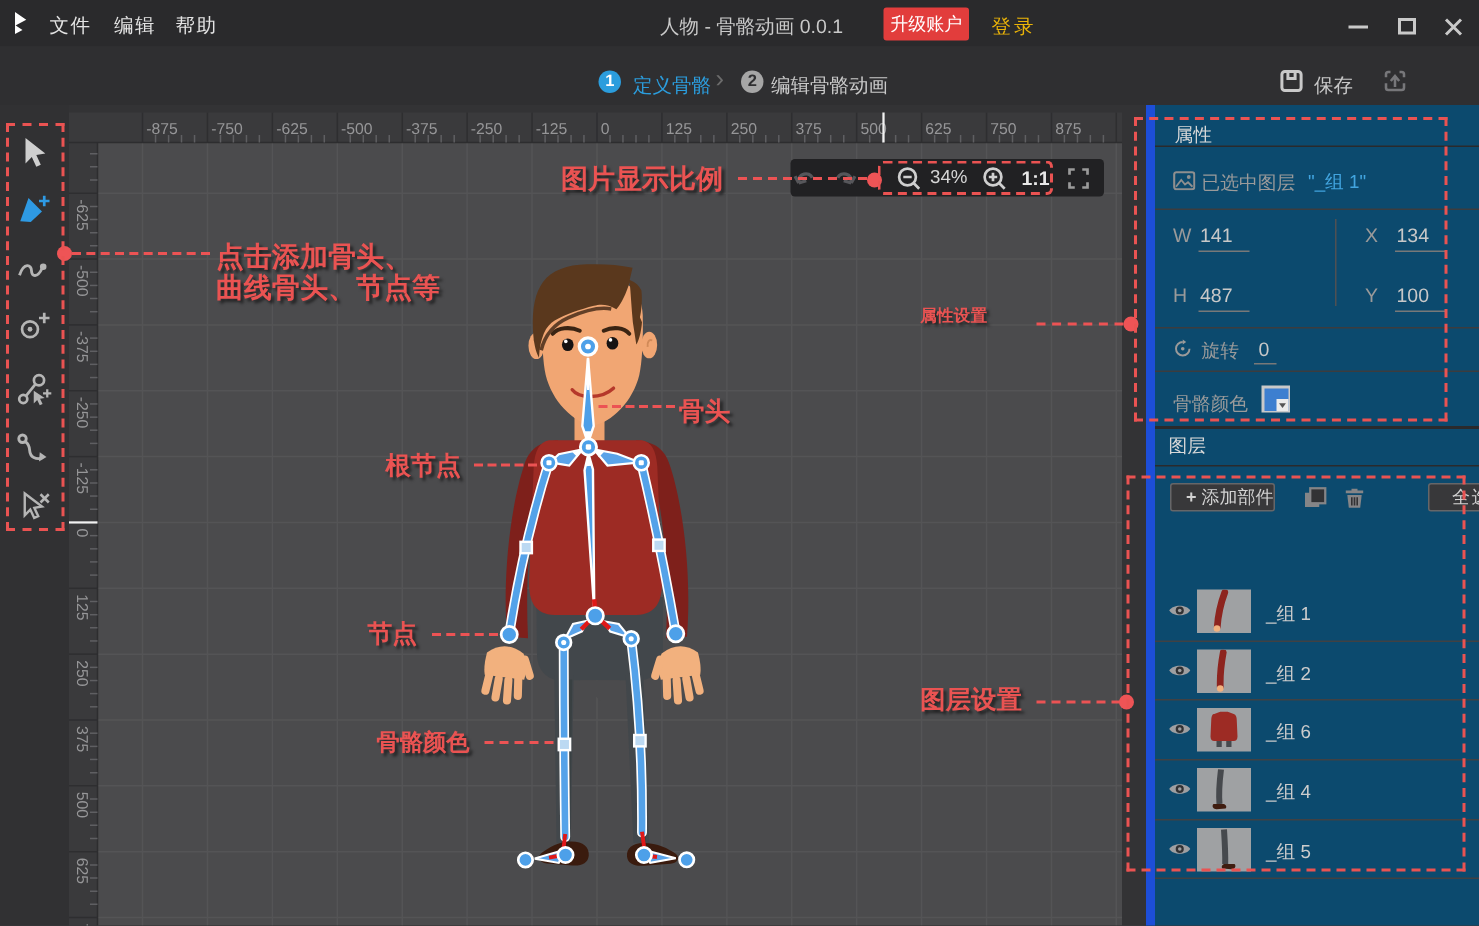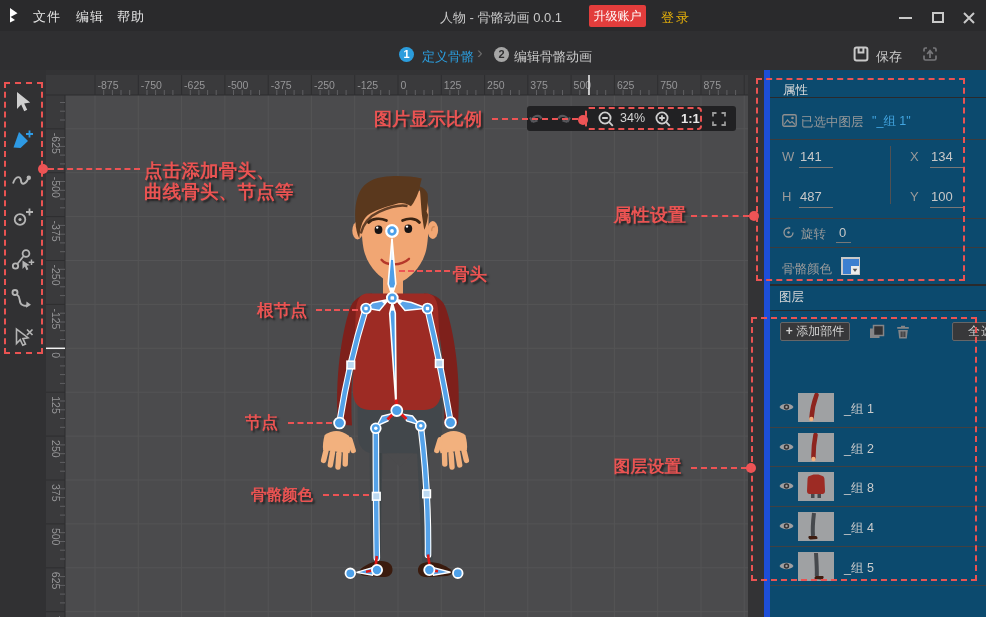--- a/index.html
+++ b/index.html
@@ -472,21 +472,21 @@
   <div class="abs" style="left:71px;top:187px;width:19px;height:18px;background:#c9c9c9;padding:1.5px">
     <div class="abs" style="left:1.5px;top:1.5px;width:16px;height:15px;background:#3d7fd0"></div>
     <div class="abs" style="right:1.5px;bottom:1.5px;width:8px;height:8px;background:#ececec"></div>
     <svg class="abs" style="right:1.5px;bottom:1.5px" width="8" height="8">
         <path d="M1.7,2.8 h4.6 l-2.3,3.2 z" fill="#555"></path>
       </svg>
   </div>
   <div class="abs" style="left:0;top:214px;width:238px;height:2px;background:#2a2a2c"></div>
   <div class="abs" style="left:9px;top:219px;color:#d8d8d8;font-size:12.5px">图层</div>
   <div class="abs" style="left:0;top:240px;width:238px;border-top:1px solid #2a2a2c"></div>
-  <div class="abs" style="left:10px;top:251.5px;width:70px;height:19.5px;background:#38383a;border:1px solid #666668;border-radius:2px;color:#d2d2d2;font-size:12px;text-align:center;line-height:17.5px"><b>+</b> 添加部件</div>
+  <div class="abs" style="left:10px;top:251.5px;width:70px;height:19.5px;background:#38383a;border:1px solid #666668;border-radius:2px;color:#d2d2d2;font-size:12px;text-align:right;line-height:17.5px"><b>+</b> 添加部件</div>
   <svg class="abs" style="left:99px;top:254px" width="17" height="16" viewBox="0 0 17 16">
     <rect x="1" y="4.5" width="9.5" height="9.5" fill="#858587"></rect>
     <rect x="4.5" y="1.5" width="10" height="10" fill="#323234" stroke="#858587" stroke-width="1.5"></rect>
   </svg>
   <svg class="abs" style="left:125px;top:254px" width="16" height="16" viewBox="0 0 16 16">
     <path d="M2.2,3 H13.8 V4.8 H2.2 Z M6,3 V1.8 H10 V3 Z" fill="#858587"></path>
     <path d="M3.2,6 L4.2,14.5 H11.8 L12.8,6 Z" fill="#858587"></path>
     <path d="M6.2,7.5 V13 M8,7.5 V13 M9.8,7.5 V13" stroke="#323234" stroke-width="1.1"></path>
   </svg>
   <div class="abs" style="left:182px;top:251.5px;width:43px;height:19.5px;background:#38383a;border:1px solid #666668;border-radius:2px;color:#d2d2d2;font-size:12px;text-align:right;line-height:17.5px;letter-spacing:1px">全选</div>
@@ -524,21 +524,21 @@
       <path d="M0.5,6 C3,1.8 12,1.8 14.5,6 C12,10.2 3,10.2 0.5,6 Z" fill="#9f9fa1"></path>
       <circle cx="7.5" cy="6" r="2.7" fill="#323234"></circle>
       <circle cx="7.5" cy="6" r="1.2" fill="#9f9fa1"></circle>
     </svg>
     <div class="abs" style="left:28px;top:5px;width:36px;height:29px;background:#9fa1a3;overflow:hidden">
       <svg width="36" height="29" viewBox="0 0 36 29">
           <path d="M11.5,4 l4,-1.5 h5 l4,1.5 c1.5,0.5 2,2 2,4 l0.5,11 c0,2 -1,3 -2.5,3 h-13 c-1.5,0 -2.5,-1 -2.5,-3 l0.5,-11 c0,-2 0.5,-3.5 1.5,-4 z" fill="#9d2b24"></path>
           <path d="M13,22 h3.5 v4 h-3.5 z M19.5,22 h3.5 v4 h-3.5 z" fill="#46494d"></path>
         </svg>
     </div>
-    <div class="abs" style="left:74px;top:13px;color:#cccccc;font-size:12.5px">_组 8</div>
+    <div class="abs" style="left:74px;top:13px;color:#cccccc;font-size:12.5px">_组 6</div>
   </div>
   <div class="abs" style="left:0;top:437px;width:238px;height:39.5px;border-bottom:1px solid #414143">
     <svg class="abs" style="left:9px;top:13px" width="15" height="12" viewBox="0 0 15 12">
       <path d="M0.5,6 C3,1.8 12,1.8 14.5,6 C12,10.2 3,10.2 0.5,6 Z" fill="#9f9fa1"></path>
       <circle cx="7.5" cy="6" r="2.7" fill="#323234"></circle>
       <circle cx="7.5" cy="6" r="1.2" fill="#9f9fa1"></circle>
     </svg>
     <div class="abs" style="left:28px;top:5px;width:36px;height:29px;background:#9fa1a3;overflow:hidden">
       <svg width="36" height="29" viewBox="0 0 36 29">
           <path d="M16,1 C15,9 14.5,18 15,24" stroke="#46494d" stroke-width="4" fill="none"></path>
@@ -572,21 +572,21 @@
 <div class="dline" style="left:492px;top:117.8px;width:86px"></div>
 <div class="dot" style="left:577.5px;top:114.8px"></div>
 <div class="ann" style="left:452.5px;top:261.5px;font-size:17.2px;letter-spacing:0">骨头</div>
 <div class="dline" style="left:399px;top:269.5px;width:51px"></div>
 <div class="ann" style="left:257px;top:298.5px;font-size:16.8px;letter-spacing:0">根节点</div>
 <div class="dline" style="left:316px;top:308.5px;width:42px"></div>
 <div class="ann" style="left:245px;top:411.5px;font-size:16.5px;letter-spacing:0">节点</div>
 <div class="dline" style="left:288px;top:421.5px;width:44px"></div>
 <div class="ann" style="left:251px;top:485px;font-size:15.5px;letter-spacing:0">骨骼颜色</div>
 <div class="dline" style="left:323px;top:493.5px;width:46px"></div>
-<div class="ann" style="left:613.5px;top:202.5px;font-size:18px;letter-spacing:0.2px">属性设置</div>
+<div class="ann" style="left:613.5px;top:202.5px;font-size:11px;letter-spacing:0.2px">属性设置</div>
 <div class="dline" style="left:691px;top:214.5px;width:58px"></div>
 <div class="dot" style="left:749px;top:210.5px"></div>
 <div class="ann" style="left:613.5px;top:454.5px;font-size:16.8px;letter-spacing:0.2px">图层设置</div>
 <div class="dline" style="left:691px;top:466.5px;width:56px"></div>
 <div class="dot" style="left:745.5px;top:462.5px"></div>
 <div class="drect" style="left:4px;top:82px;width:39px;height:272px"></div>
 <div class="drect" style="left:585px;top:107px;width:117px;height:22.5px;border-radius:4px"></div>
 <div class="drect" style="left:756px;top:78px;width:209px;height:203px"></div>
 <div class="drect" style="left:751px;top:317px;width:226px;height:264px"></div>
 </div>

